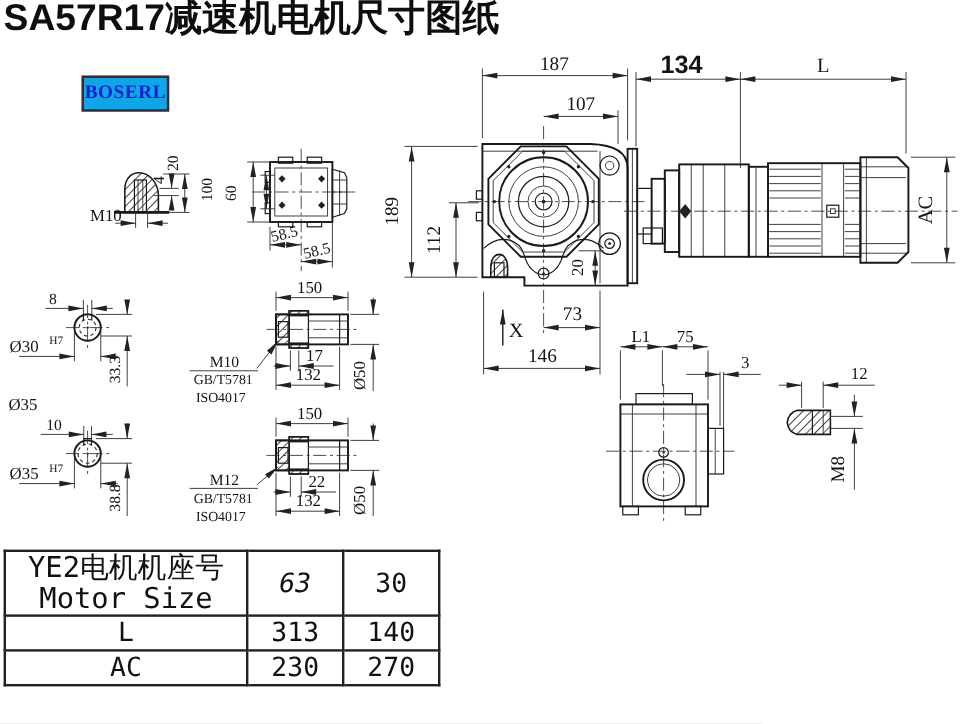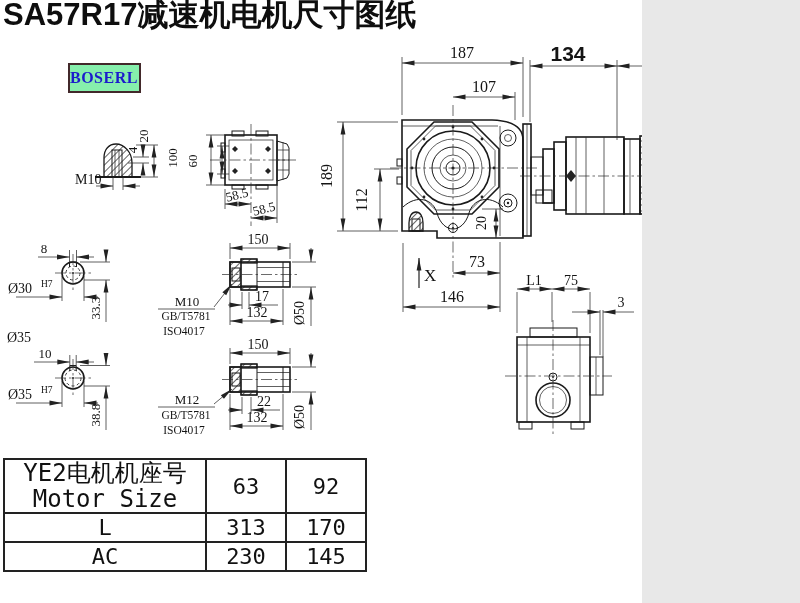--- a/index.html
+++ b/index.html
@@ -1,21 +1,21 @@
 <!DOCTYPE html>
 <html><head>
 <meta charset="utf-8">
 <style>
   html,body{margin:0;padding:0;background:#e8e8e8;}
-  .page{position:relative;width:642px;height:603px;background:#ffffff;overflow:hidden;
+  .page{position:relative;width:800px;height:603px;background:#ffffff;overflow:hidden;
         font-family:"Liberation Sans",sans-serif;}
   .title{position:absolute;left:3px;top:-6px;font-size:31px;font-weight:900;color:#0e0e0e;
          letter-spacing:0px;white-space:nowrap;font-family:"Liberation Sans",sans-serif;}
   .logo{position:absolute;left:68px;top:63px;width:69px;height:26px;border:2px solid #42282a;
-        display:flex;align-items:center;justify-content:flex-start;background:#86efac;}
+        display:flex;align-items:center;justify-content:center;background:#0ea5e9;}
   .logo span{font-family:"Liberation Serif",serif;font-weight:bold;font-size:16px;color:#1c1ccc;letter-spacing:0.5px;}
   svg{position:absolute;left:0;top:0;}
   svg text{font-family:"Liberation Serif",serif;fill:#141414;}
   .dt{font-size:14px;text-anchor:middle;}
   .dt13{font-size:13px;text-anchor:middle;}
   .dt16{font-size:16px;text-anchor:middle;}
   .dt17{font-size:17px;text-anchor:middle;}
   .dtl{font-size:14px;text-anchor:start;}
   .sup{font-size:9.5px;text-anchor:start;}
   .std{font-size:11.5px;text-anchor:middle;}
@@ -27,21 +27,21 @@
   .dsh{fill:none;stroke:#2b2b2b;stroke-width:0.9;stroke-dasharray:3 2.5;}
   .d2{marker-start:url(#as);marker-end:url(#ae);}
   .de{marker-end:url(#ae);}
   .ds{marker-start:url(#as);}
   .hf{fill:url(#h);stroke:#1a1a1a;stroke-width:1.3;}
   .tbl{position:absolute;left:3px;top:458px;width:356px;border-collapse:collapse;table-layout:fixed;}
   .tbl td{border:2px solid #222;text-align:center;vertical-align:middle;color:#111;
           font-family:"DejaVu Sans Mono",monospace;font-size:22px;padding:0;}
   .tbl .hcell div{line-height:26px;font-size:24px;}
   .r1{height:54px;} .rr{height:29px;}
-  .c1{width:200px;} .c2{width:78px;} .c3{width:78px;}
+  .c1{width:200px;} .c2{width:78px;font-style:italic;} .c3{width:78px;}
 </style>
 </head>
 <body>
 
 <div class="page">
 
   <div class="title">SA57R17减速机电机尺寸图纸</div>
   <div class="logo">
     <span>BOSERL</span>
   </div>
@@ -399,28 +399,28 @@
   </svg>
 
   <table class="tbl">
     <tbody>
         <tr class="r1">
       <td class="c1 hcell">
         <div>YE2电机机座号</div>
         <div>Motor Size</div>
       </td>
       <td class="c2">63</td>
-      <td class="c3">92</td>
+      <td class="c3">30</td>
     </tr>
     <tr class="rr">
       <td>L</td>
       <td>313</td>
-      <td>170</td>
+      <td>140</td>
     </tr>
     <tr class="rr">
       <td>AC</td>
       <td>230</td>
-      <td>145</td>
+      <td>270</td>
     </tr>
   </tbody>
     </table>
 
 </div>
 
 </body></html>

